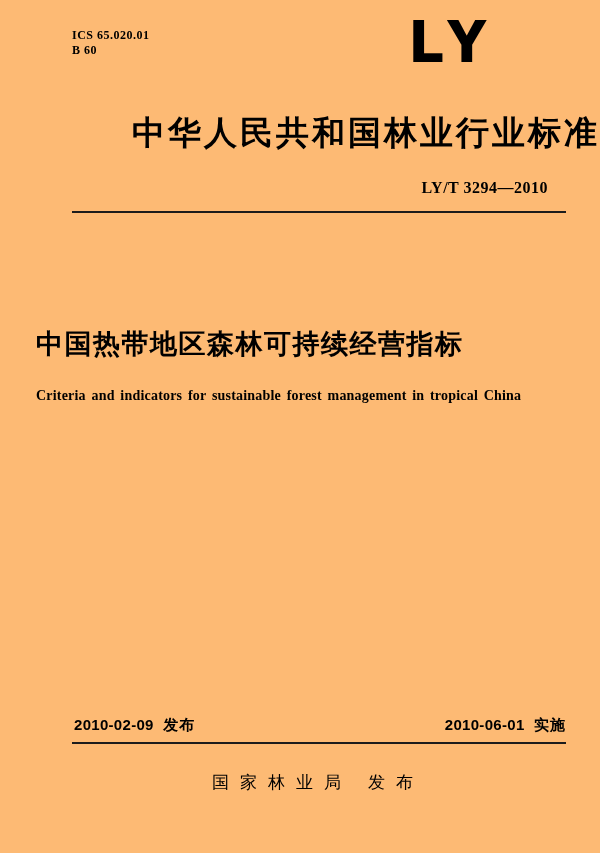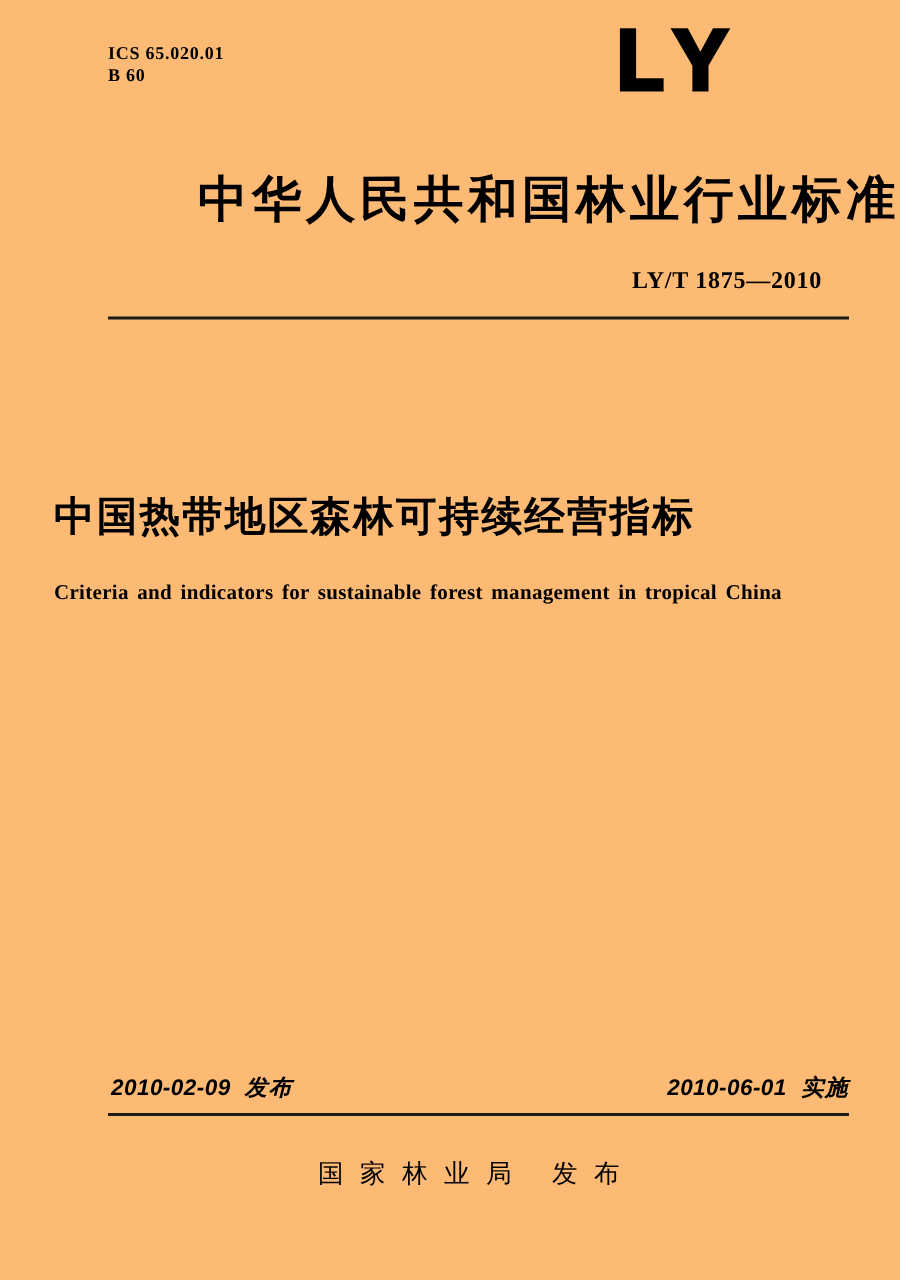--- a/index.html
+++ b/index.html
@@ -112,21 +112,20 @@
     .dates-row {
       position: absolute;
       left: 74px;
       right: 34px;
       top: 716px;
       display: flex;
       justify-content: space-between;
       font-size: 15px;
       font-weight: bold;
       letter-spacing: 0.3px;
-      font-style: italic;
     }
     .date-item .cjk { margin-left: 5px; letter-spacing: 1px; }
 
     
     .publisher-row {
       position: absolute;
       left: 36px;
       right: 0;
       top: 771px;
       text-align: center;
@@ -144,21 +143,21 @@
 
   <div class="ics-block">
     <div>ICS 65.020.01</div>
     <div>B 60</div>
   </div>
 
   <div class="ly-logo">LY</div>
 
   <div class="standard-title">中华人民共和国林业行业标准</div>
 
-  <div class="standard-number">LY/T 1875—2010</div>
+  <div class="standard-number">LY/T 3294—2010</div>
 
   <div class="rule rule-top"></div>
 
   <div class="main-title">中国热带地区森林可持续经营指标</div>
 
   <div class="english-title">Criteria and indicators for sustainable forest management in tropical China</div>
 
   <div class="dates-row">
     <div class="date-item">
       <span>2010-02-09</span>

